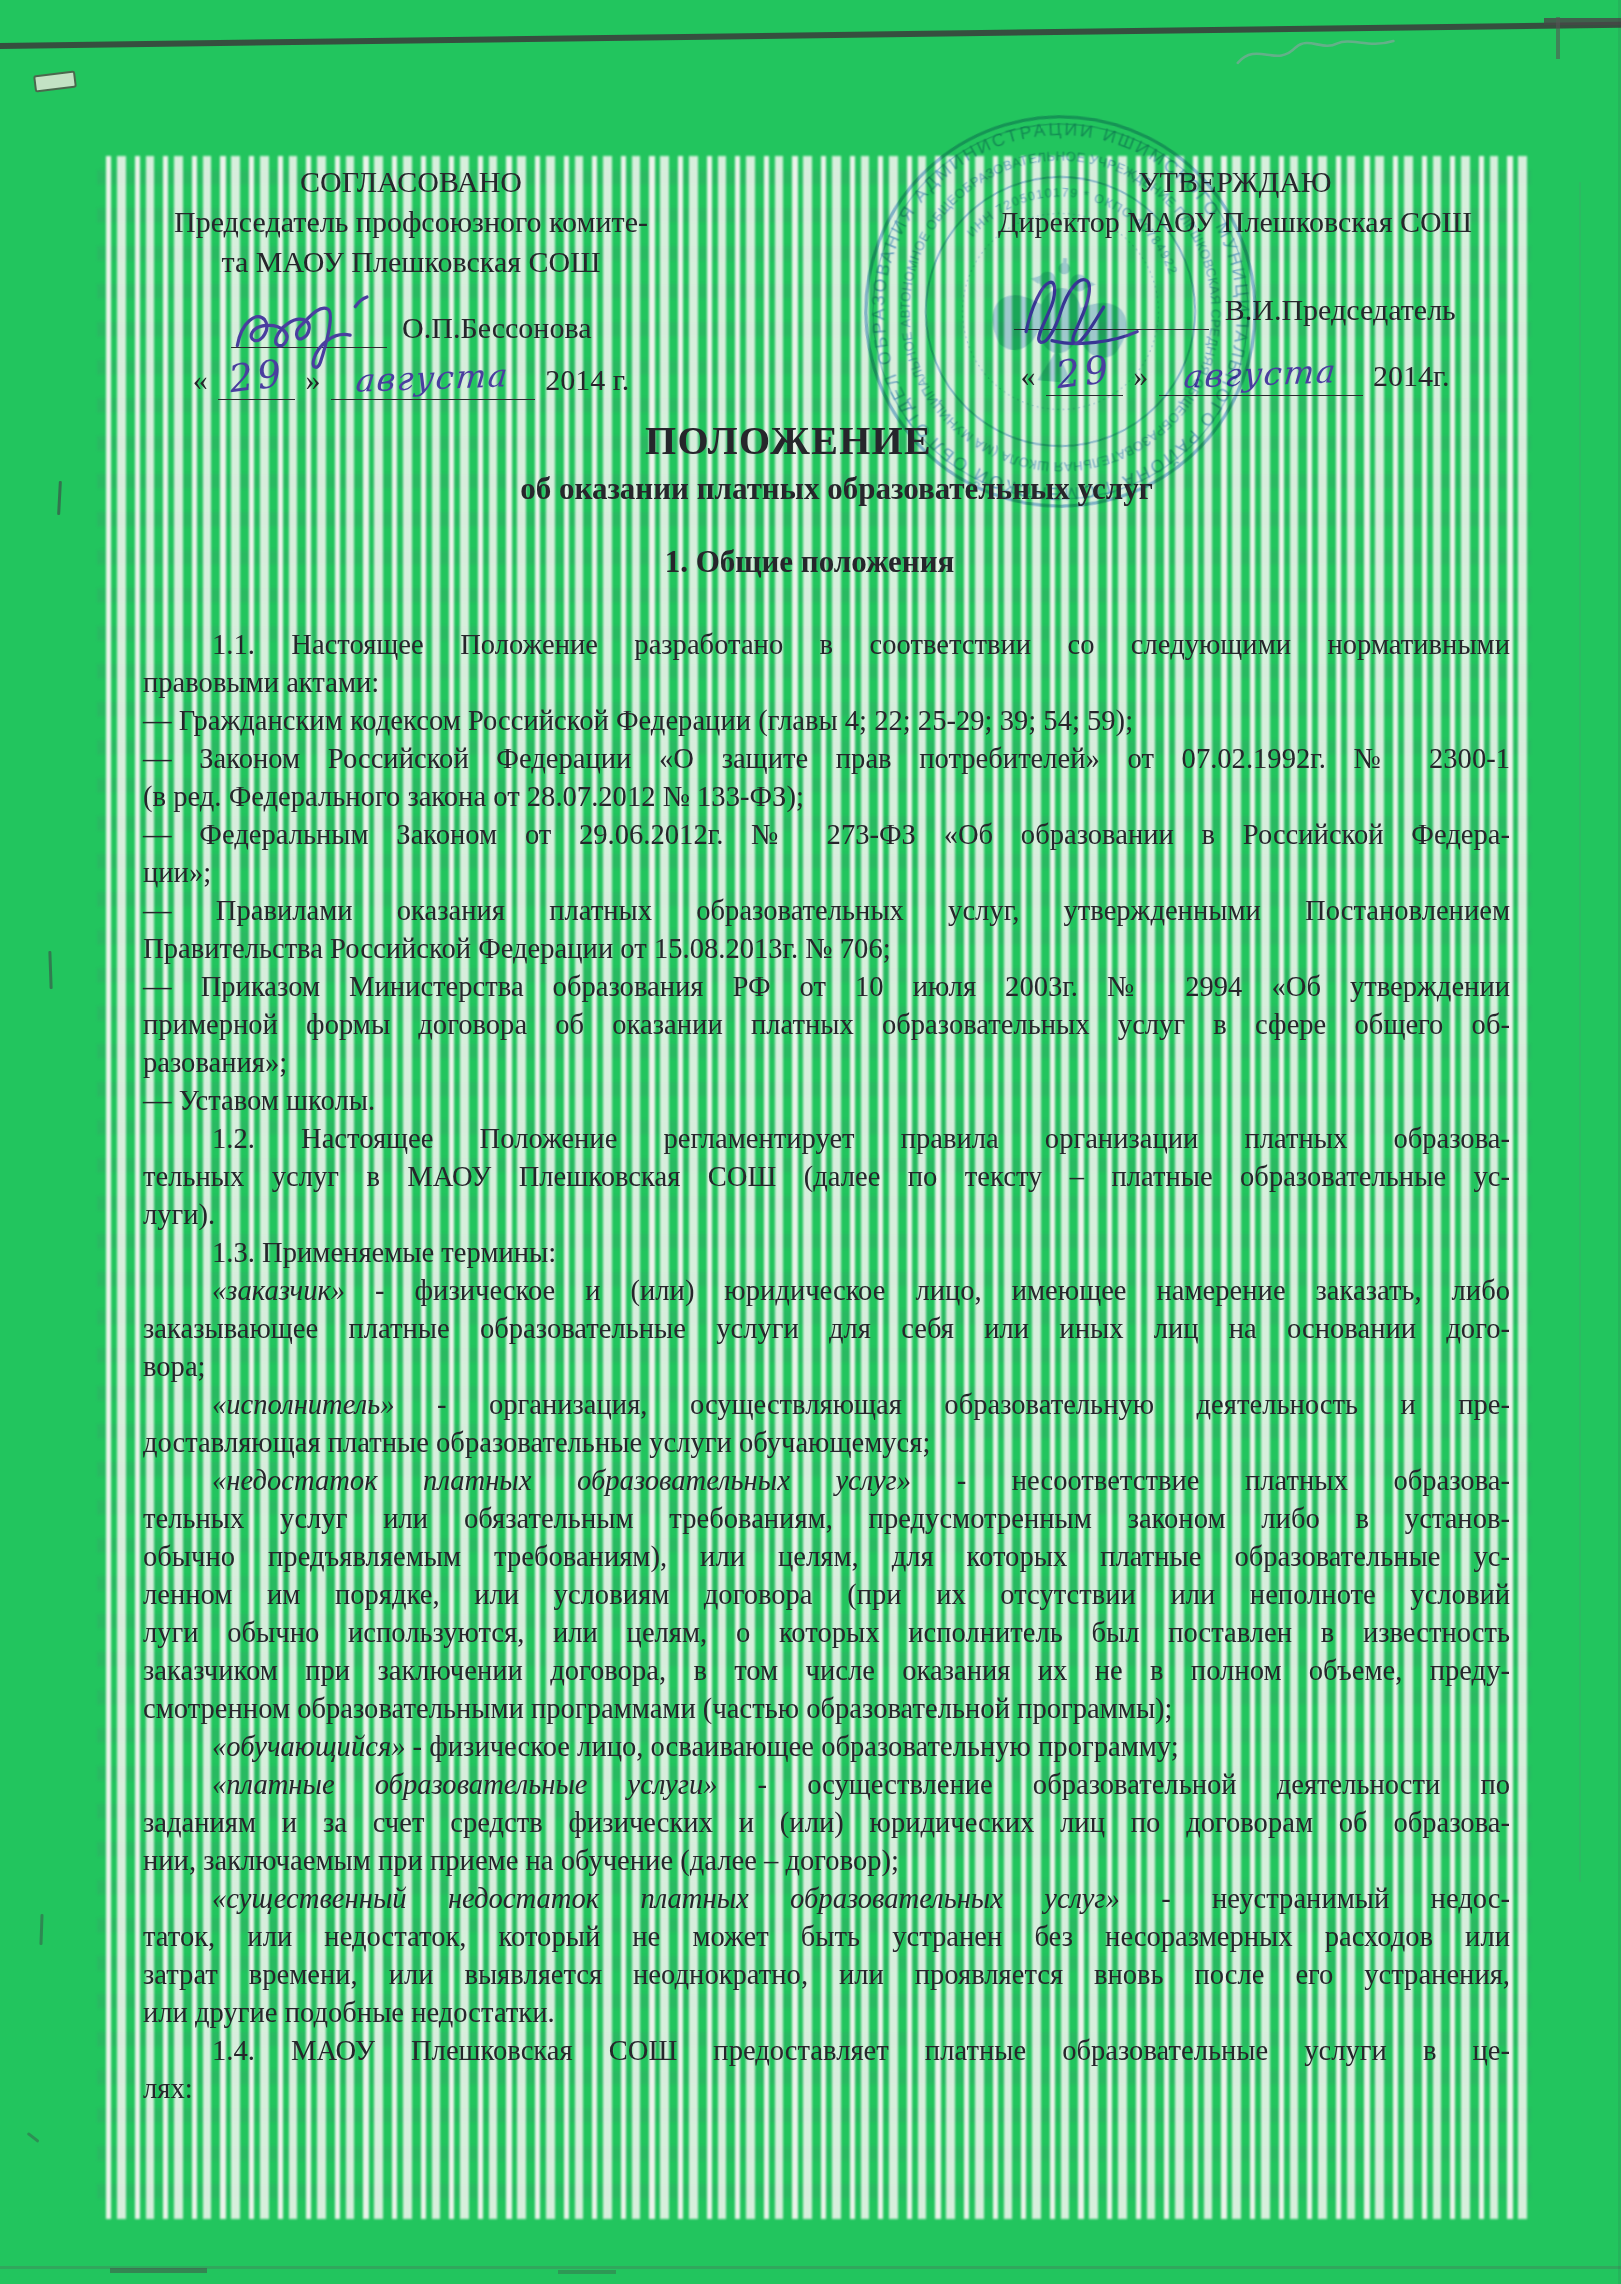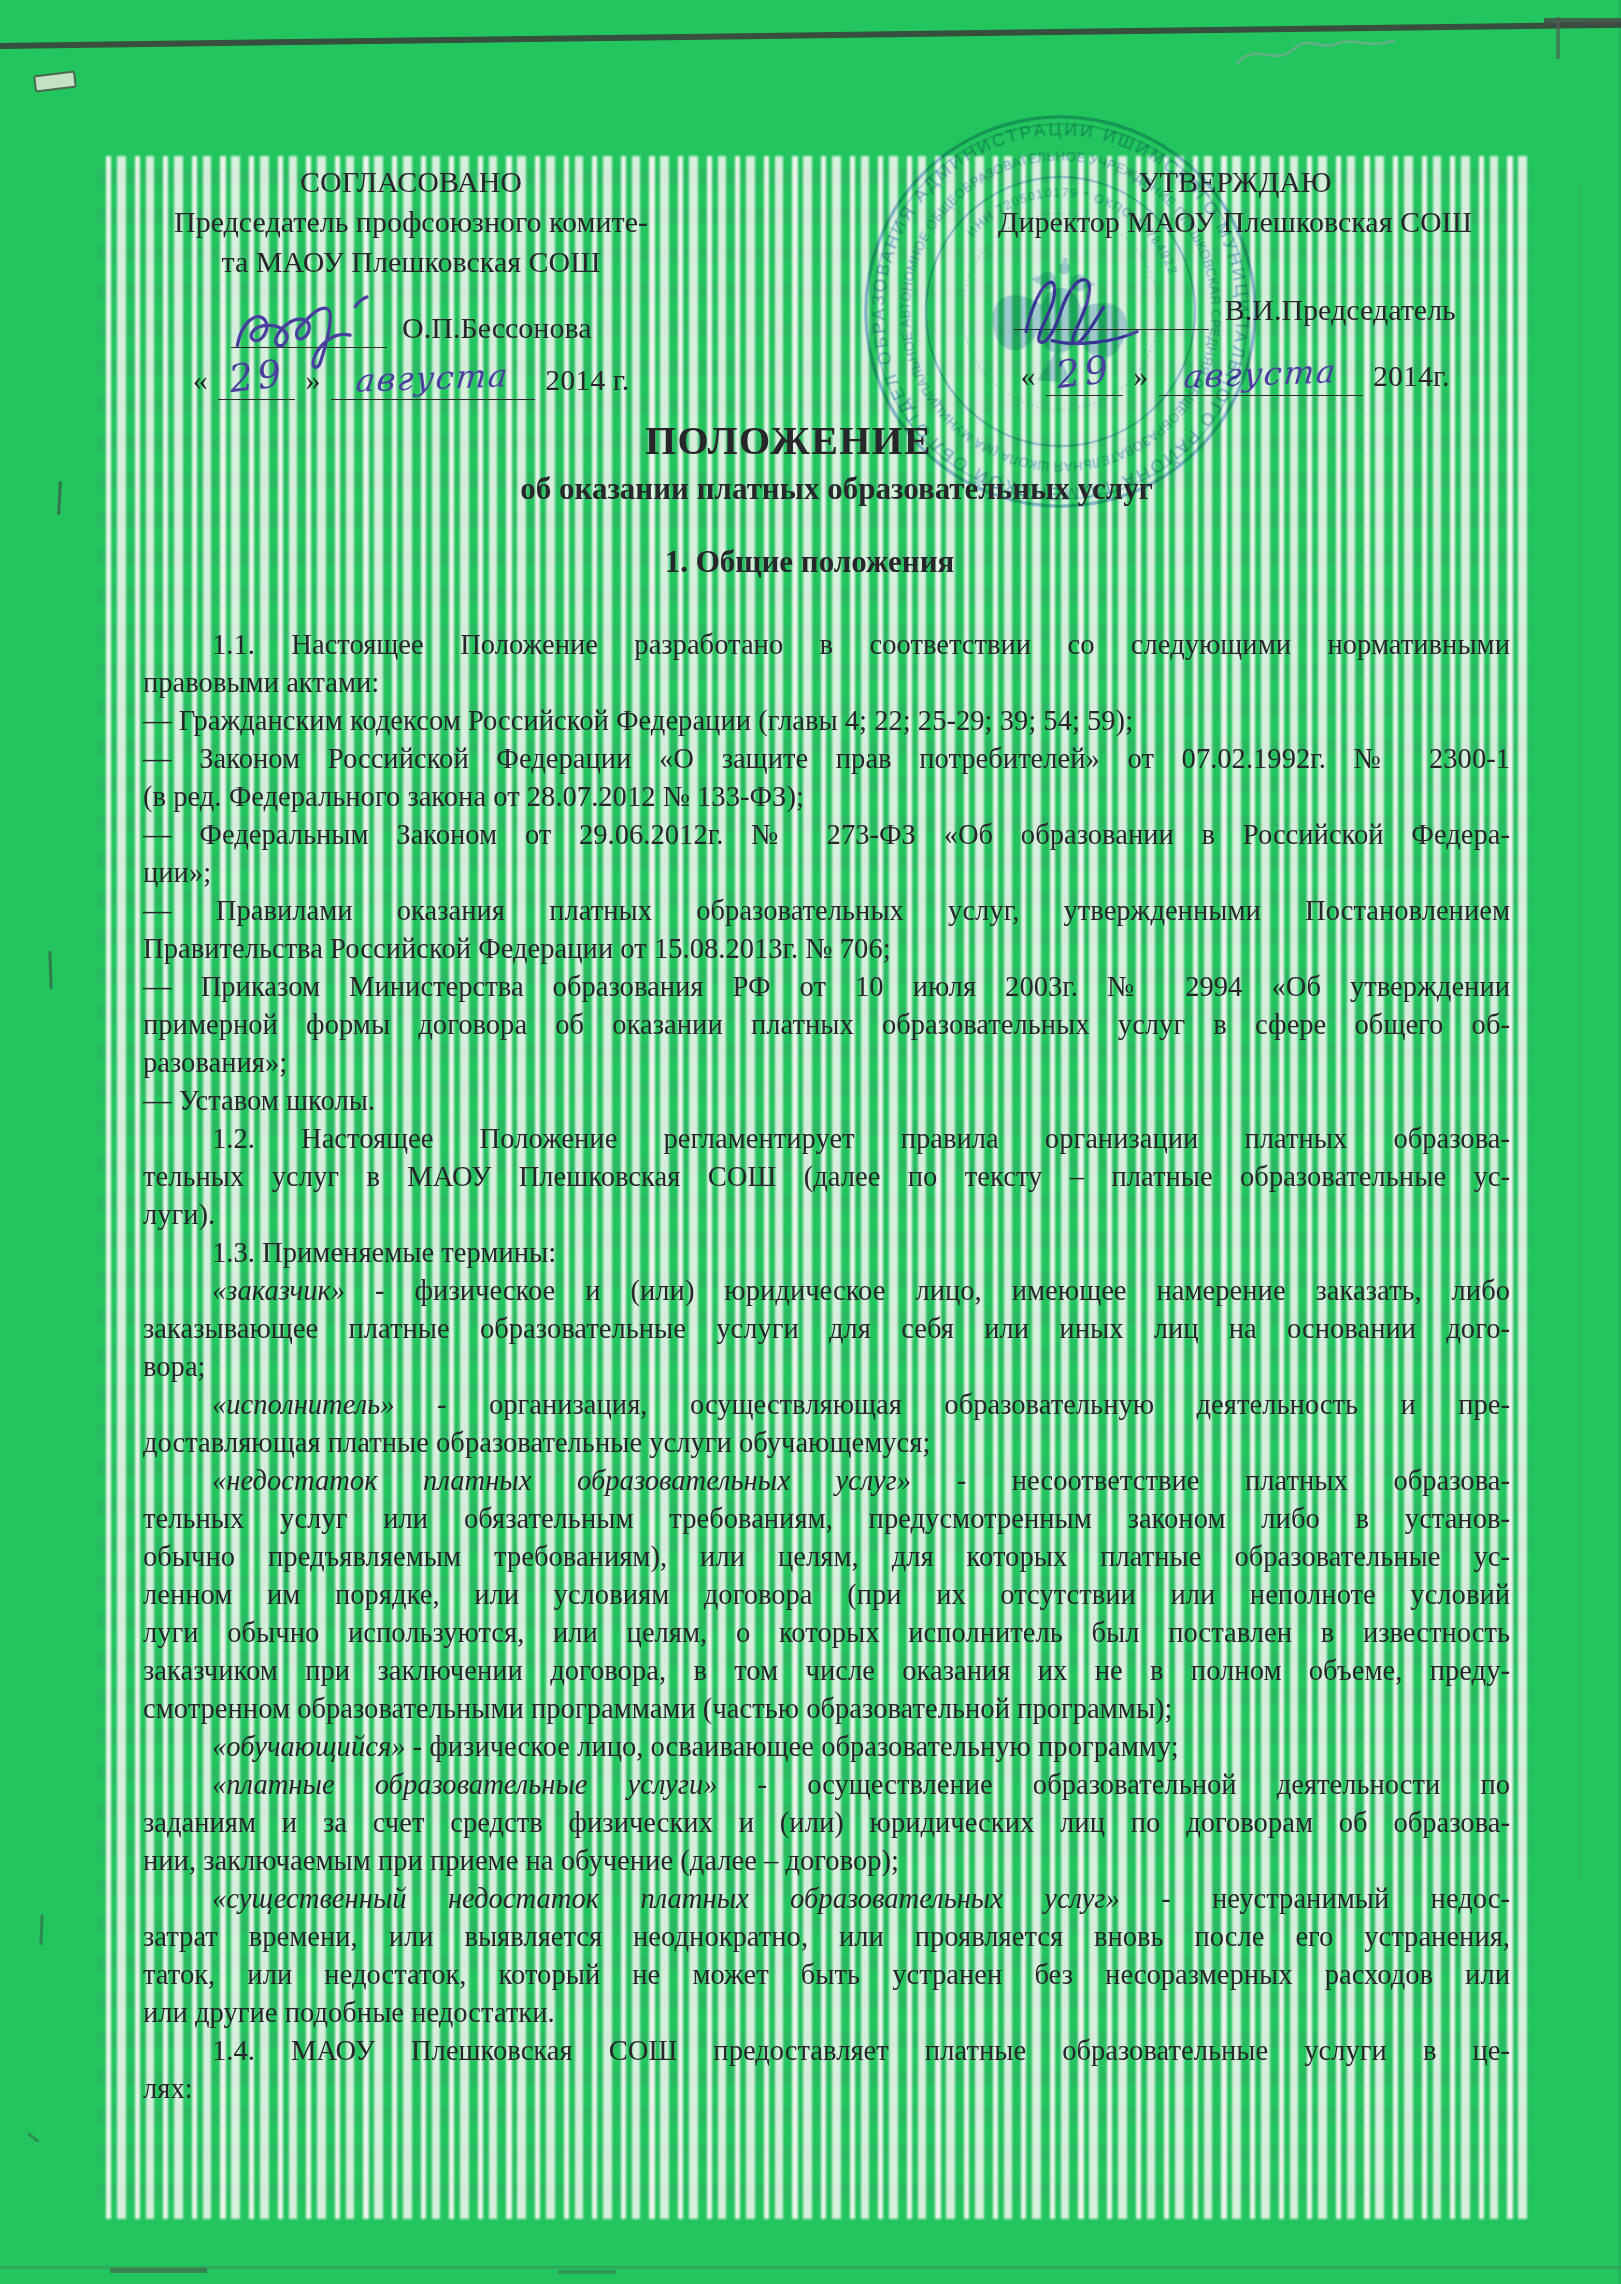--- a/index.html
+++ b/index.html
@@ -234,22 +234,22 @@
       <div class="para indent">
         <div class="line lastline"><span class="term">«обучающийся»</span><span> - физическое лицо, осваивающее образовательную программу;</span></div>
       </div>
       <div class="para indent">
         <div class="line"><span class="term">«платные образовательные услуги»</span><span> - осуществление образовательной деятельности по</span></div>
         <div class="line"><span>заданиям и за счет средств физических и (или) юридических лиц по договорам об образова-</span></div>
         <div class="line lastline"><span>нии, заключаемым при приеме на обучение (далее – договор);</span></div>
       </div>
       <div class="para indent">
         <div class="line"><span class="term">«существенный недостаток платных образовательных услуг»</span><span> - неустранимый недос-</span></div>
+        <div class="line"><span>таток, или недостаток, который не может быть устранен без несоразмерных расходов или</span></div>
         <div class="line"><span>затрат времени, или выявляется неоднократно, или проявляется вновь после его устранения,</span></div>
-        <div class="line"><span>таток, или недостаток, который не может быть устранен без несоразмерных расходов или</span></div>
         <div class="line lastline"><span>или другие подобные недостатки.</span></div>
       </div>
       <div class="para indent">
         <div class="line"><span>1.4. МАОУ Плешковская СОШ предоставляет платные образовательные услуги в це-</span></div>
         <div class="line lastline"><span>лях:</span></div>
       </div>
     </div>
 
 </div>
 

